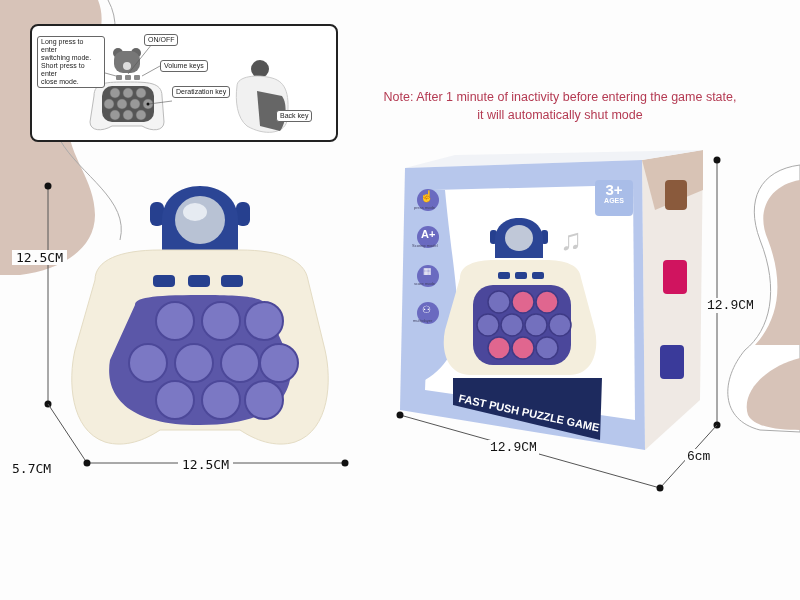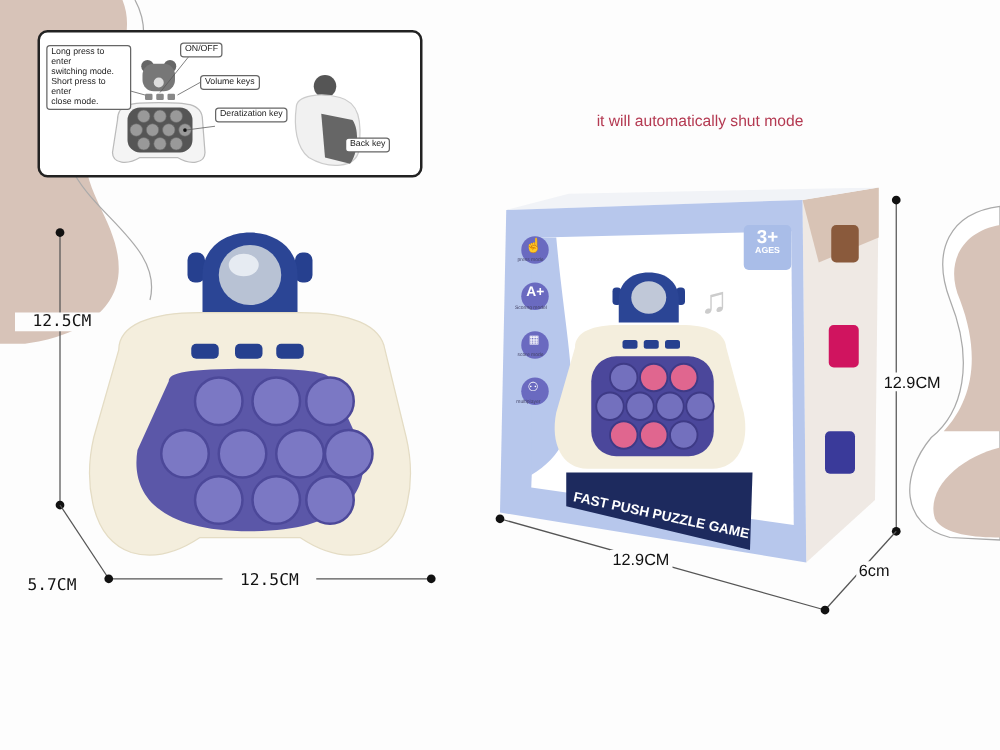--- a/index.html
+++ b/index.html
@@ -9,22 +9,22 @@
 
   
   #bg { position: absolute; left: 0; top: 0; width: 800px; height: 600px; }
 
   
   .panel { left: 30px; top: 24px; width: 308px; height: 118px; border: 2px solid #222; border-radius: 8px; background: #fff; }
   .callout { position: absolute; border: 1px solid #666; border-radius: 3px; background: #fff; font-size: 7px; line-height: 8px; color: #222; padding: 1px 3px; white-space: pre-line; }
 
   .note { left: 360px; top: 88px; width: 400px; text-align: center; color: #b43a52; font-size: 12.5px; line-height: 18px; }
 
-  .dim { font-family: "DejaVu Sans Mono", monospace; font-size: 13px; color: #111; background: #fdfdfd; padding: 0 14px; }
-  .dim-t { font-family: Liberation Sans, sans-serif; font-size: 13px; color: #111; }
+  .dim { font-family: "DejaVu Sans Mono", monospace; font-size: 13px; color: #111; background: #fdfdfd; padding: 0 4px; }
+  .dim-t { font-family: Liberation Mono, monospace; font-size: 13px; color: #111; }
 </style>
 </head>
 <body>
 
 <svg id="bg" viewBox="0 0 800 600">
   <path d="M0,0 L98,0 C110,30 90,60 70,110 C60,150 95,175 95,215 C95,250 60,270 20,275 L0,275 Z" fill="#d7c3b8"></path>
   <path d="M108,0 C130,40 95,80 80,120" stroke="#aaa" fill="none" stroke-width="1"></path>
   <path d="M60,140 C80,175 130,200 120,240" stroke="#aaa" fill="none" stroke-width="1"></path>
   <path d="M800,165 C760,170 745,200 760,240 C780,290 770,330 745,350 C720,380 720,420 760,430 L800,432 Z" fill="#fff" stroke="#aaa" stroke-width="1"></path>
   <path d="M800,180 C770,185 755,210 768,240 C785,285 778,320 755,345 L800,345 Z" fill="#d7c3b8"></path>
@@ -73,20 +73,21 @@
 switching mode.
 Short press to enter
 close mode.</div>
   <div class="callout" style="left:112px;top:8px;">ON/OFF</div>
   <div class="callout" style="left:128px;top:34px;">Volume keys</div>
   <div class="callout" style="left:140px;top:60px;">Deratization key</div>
   <div class="callout" style="left:244px;top:84px;">Back key</div>
 </div>
 
 <div class="abs note">
+  <div>Note: After 1 minute of inactivity before entering the game state,</div>
   <div>it will automatically shut mode</div>
 </div>
 
 <svg class="abs" style="left:40px;top:180px" width="320" height="300">
 
   <line x1="8" y1="6" x2="8" y2="224" stroke="#555" stroke-width="1"></line>
   <circle cx="8" cy="6" r="3.5" fill="#111"></circle>
     <circle cx="8" cy="224" r="3.5" fill="#111"></circle>
   <line x1="8" y1="224" x2="47" y2="283" stroke="#555" stroke-width="1"></line>
   <line x1="47" y1="283" x2="305" y2="283" stroke="#555" stroke-width="1"></line>

